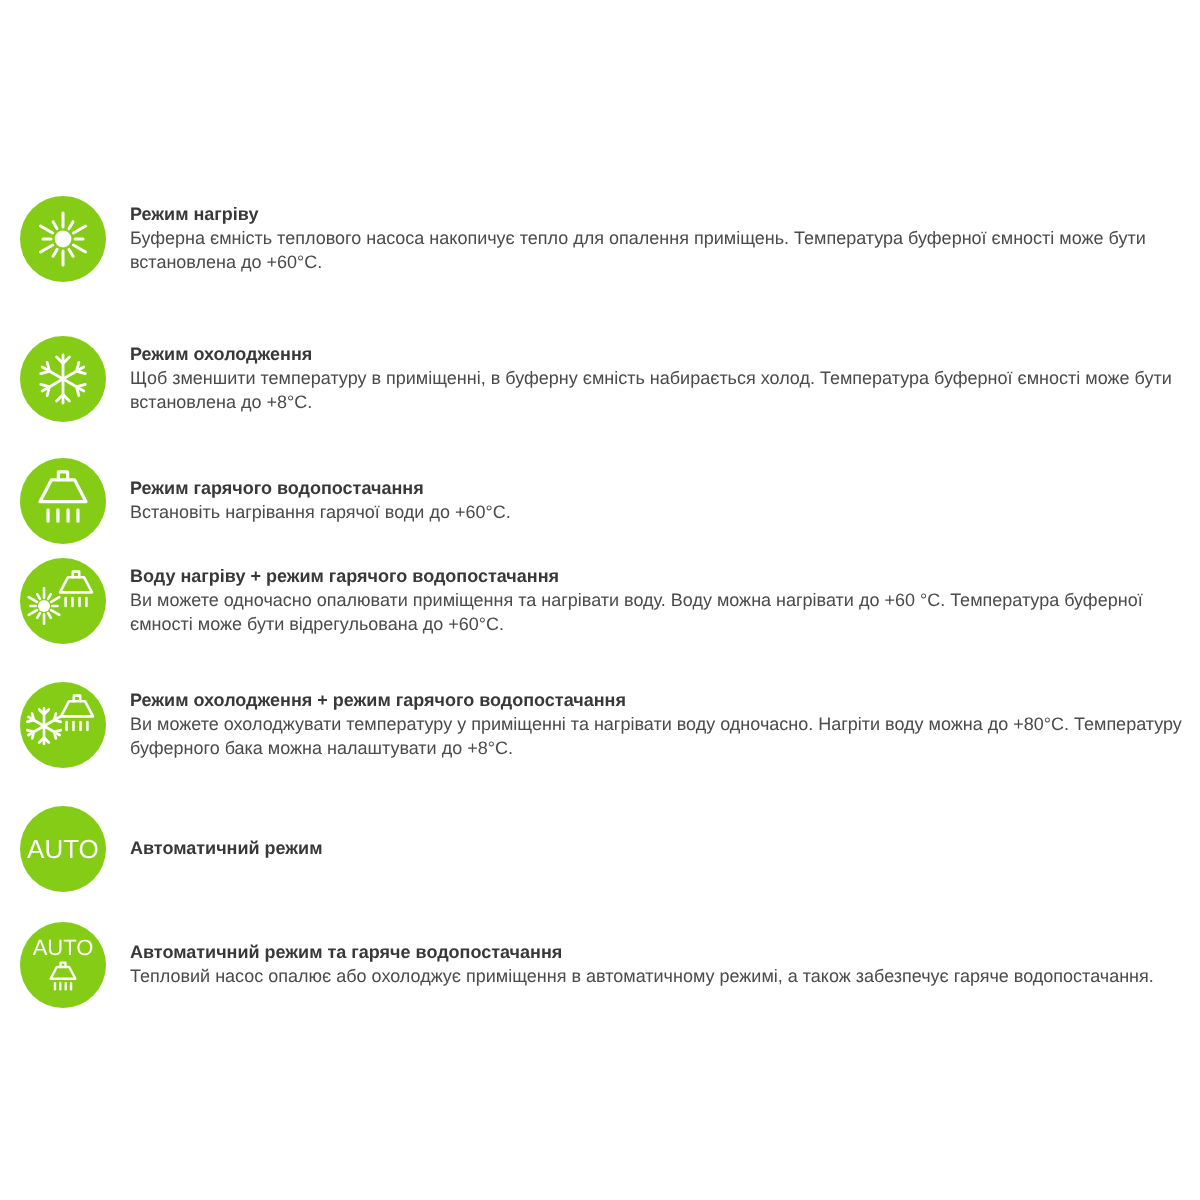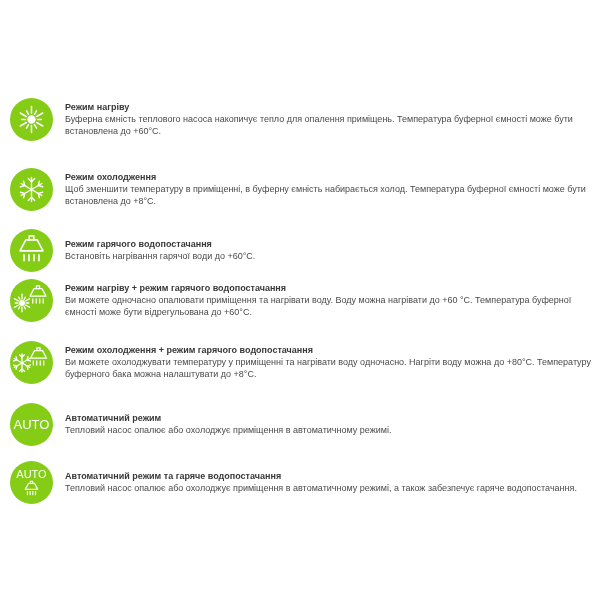--- a/index.html
+++ b/index.html
@@ -165,21 +165,21 @@
           <path d="M-2,-10.5 v-3.5 h4 v3.5"></path>
           <polygon points="-5,-10.5 5,-10.5 10,-1 -10,-1"></polygon>
           <line x1="-6.5" y1="2.5" x2="-6.5" y2="7.5"></line>
           <line x1="-2.2" y1="2.5" x2="-2.2" y2="7.5"></line>
           <line x1="2.2" y1="2.5" x2="2.2" y2="7.5"></line>
           <line x1="6.5" y1="2.5" x2="6.5" y2="7.5"></line>
         </g>
       </svg>
     </div>
     <div class="text-block">
-      <div class="mode-title">Режим нагріву + режим гарячого водопостачання</div>
+      <div class="mode-title">Воду нагріву + режим гарячого водопостачання</div>
       <div class="mode-body">Ви можете одночасно опалювати приміщення та нагрівати воду. Воду можна нагрівати до +60 °C. Температура буферної
 ємності може бути відрегульована до +60°C.</div>
     </div>
   </div>
 
   <div class="row r5">
     <div class="icon-circle">
       <svg width="43" height="43" viewBox="0 0 43 43">
         <g transform="translate(12,22) scale(0.75)" stroke="#ffffff" stroke-width="1.8" stroke-linecap="round" fill="none">
           <g>
@@ -216,21 +216,20 @@
   </div>
 
   <div class="row r6">
     <div class="icon-circle">
       <svg width="43" height="43" viewBox="0 0 43 43">
         <text class="auto-text" x="21.5" y="26" text-anchor="middle" font-size="13">AUTO</text>
       </svg>
     </div>
     <div class="text-block">
       <div class="mode-title">Автоматичний режим</div>
-      <div class="mode-body">Тепловий насос опалює або охолоджує приміщення в автоматичному режимі.</div>
     </div>
   </div>
 
   <div class="row r7">
     <div class="icon-circle">
       <svg width="43" height="43" viewBox="0 0 43 43">
         <text class="auto-text" x="21.5" y="16.5" text-anchor="middle" font-size="11">AUTO</text>
         <g transform="translate(21.5,29) scale(0.62)" stroke="#ffffff" stroke-width="1.9" fill="none" stroke-linejoin="round" stroke-linecap="round">
           <path d="M-2,-10.5 v-3.5 h4 v3.5"></path>
           <polygon points="-5,-10.5 5,-10.5 10,-1 -10,-1"></polygon>

